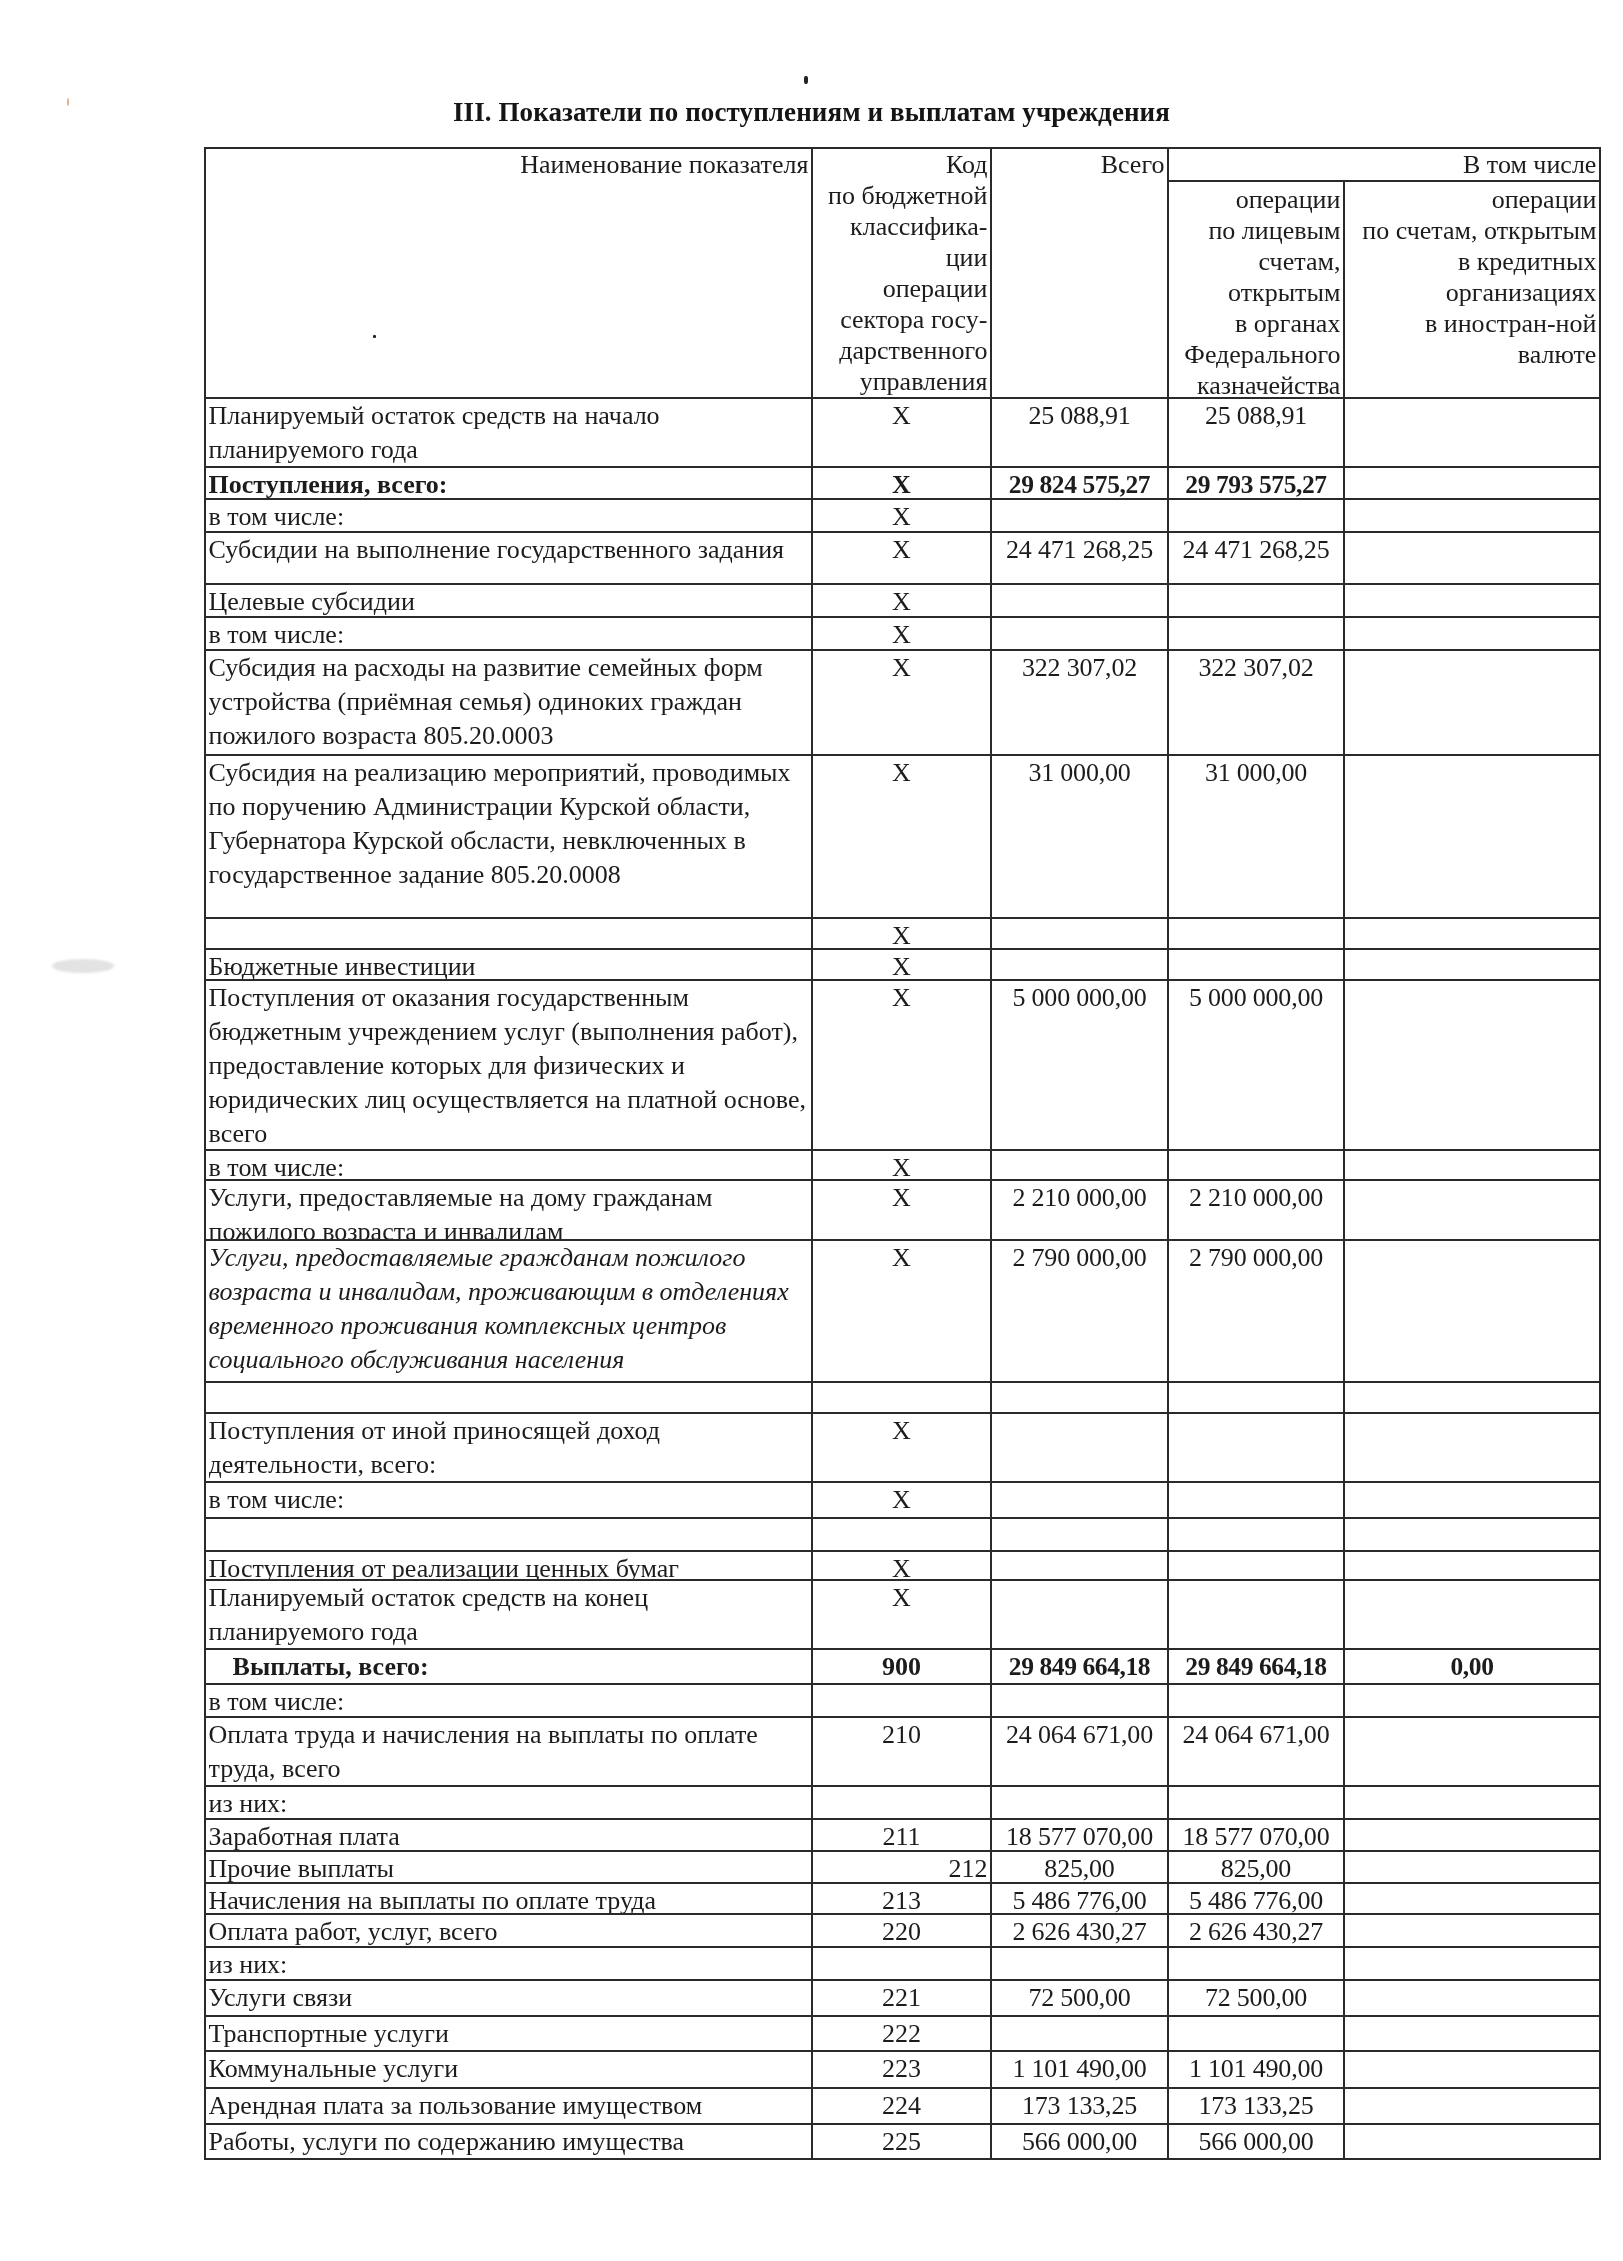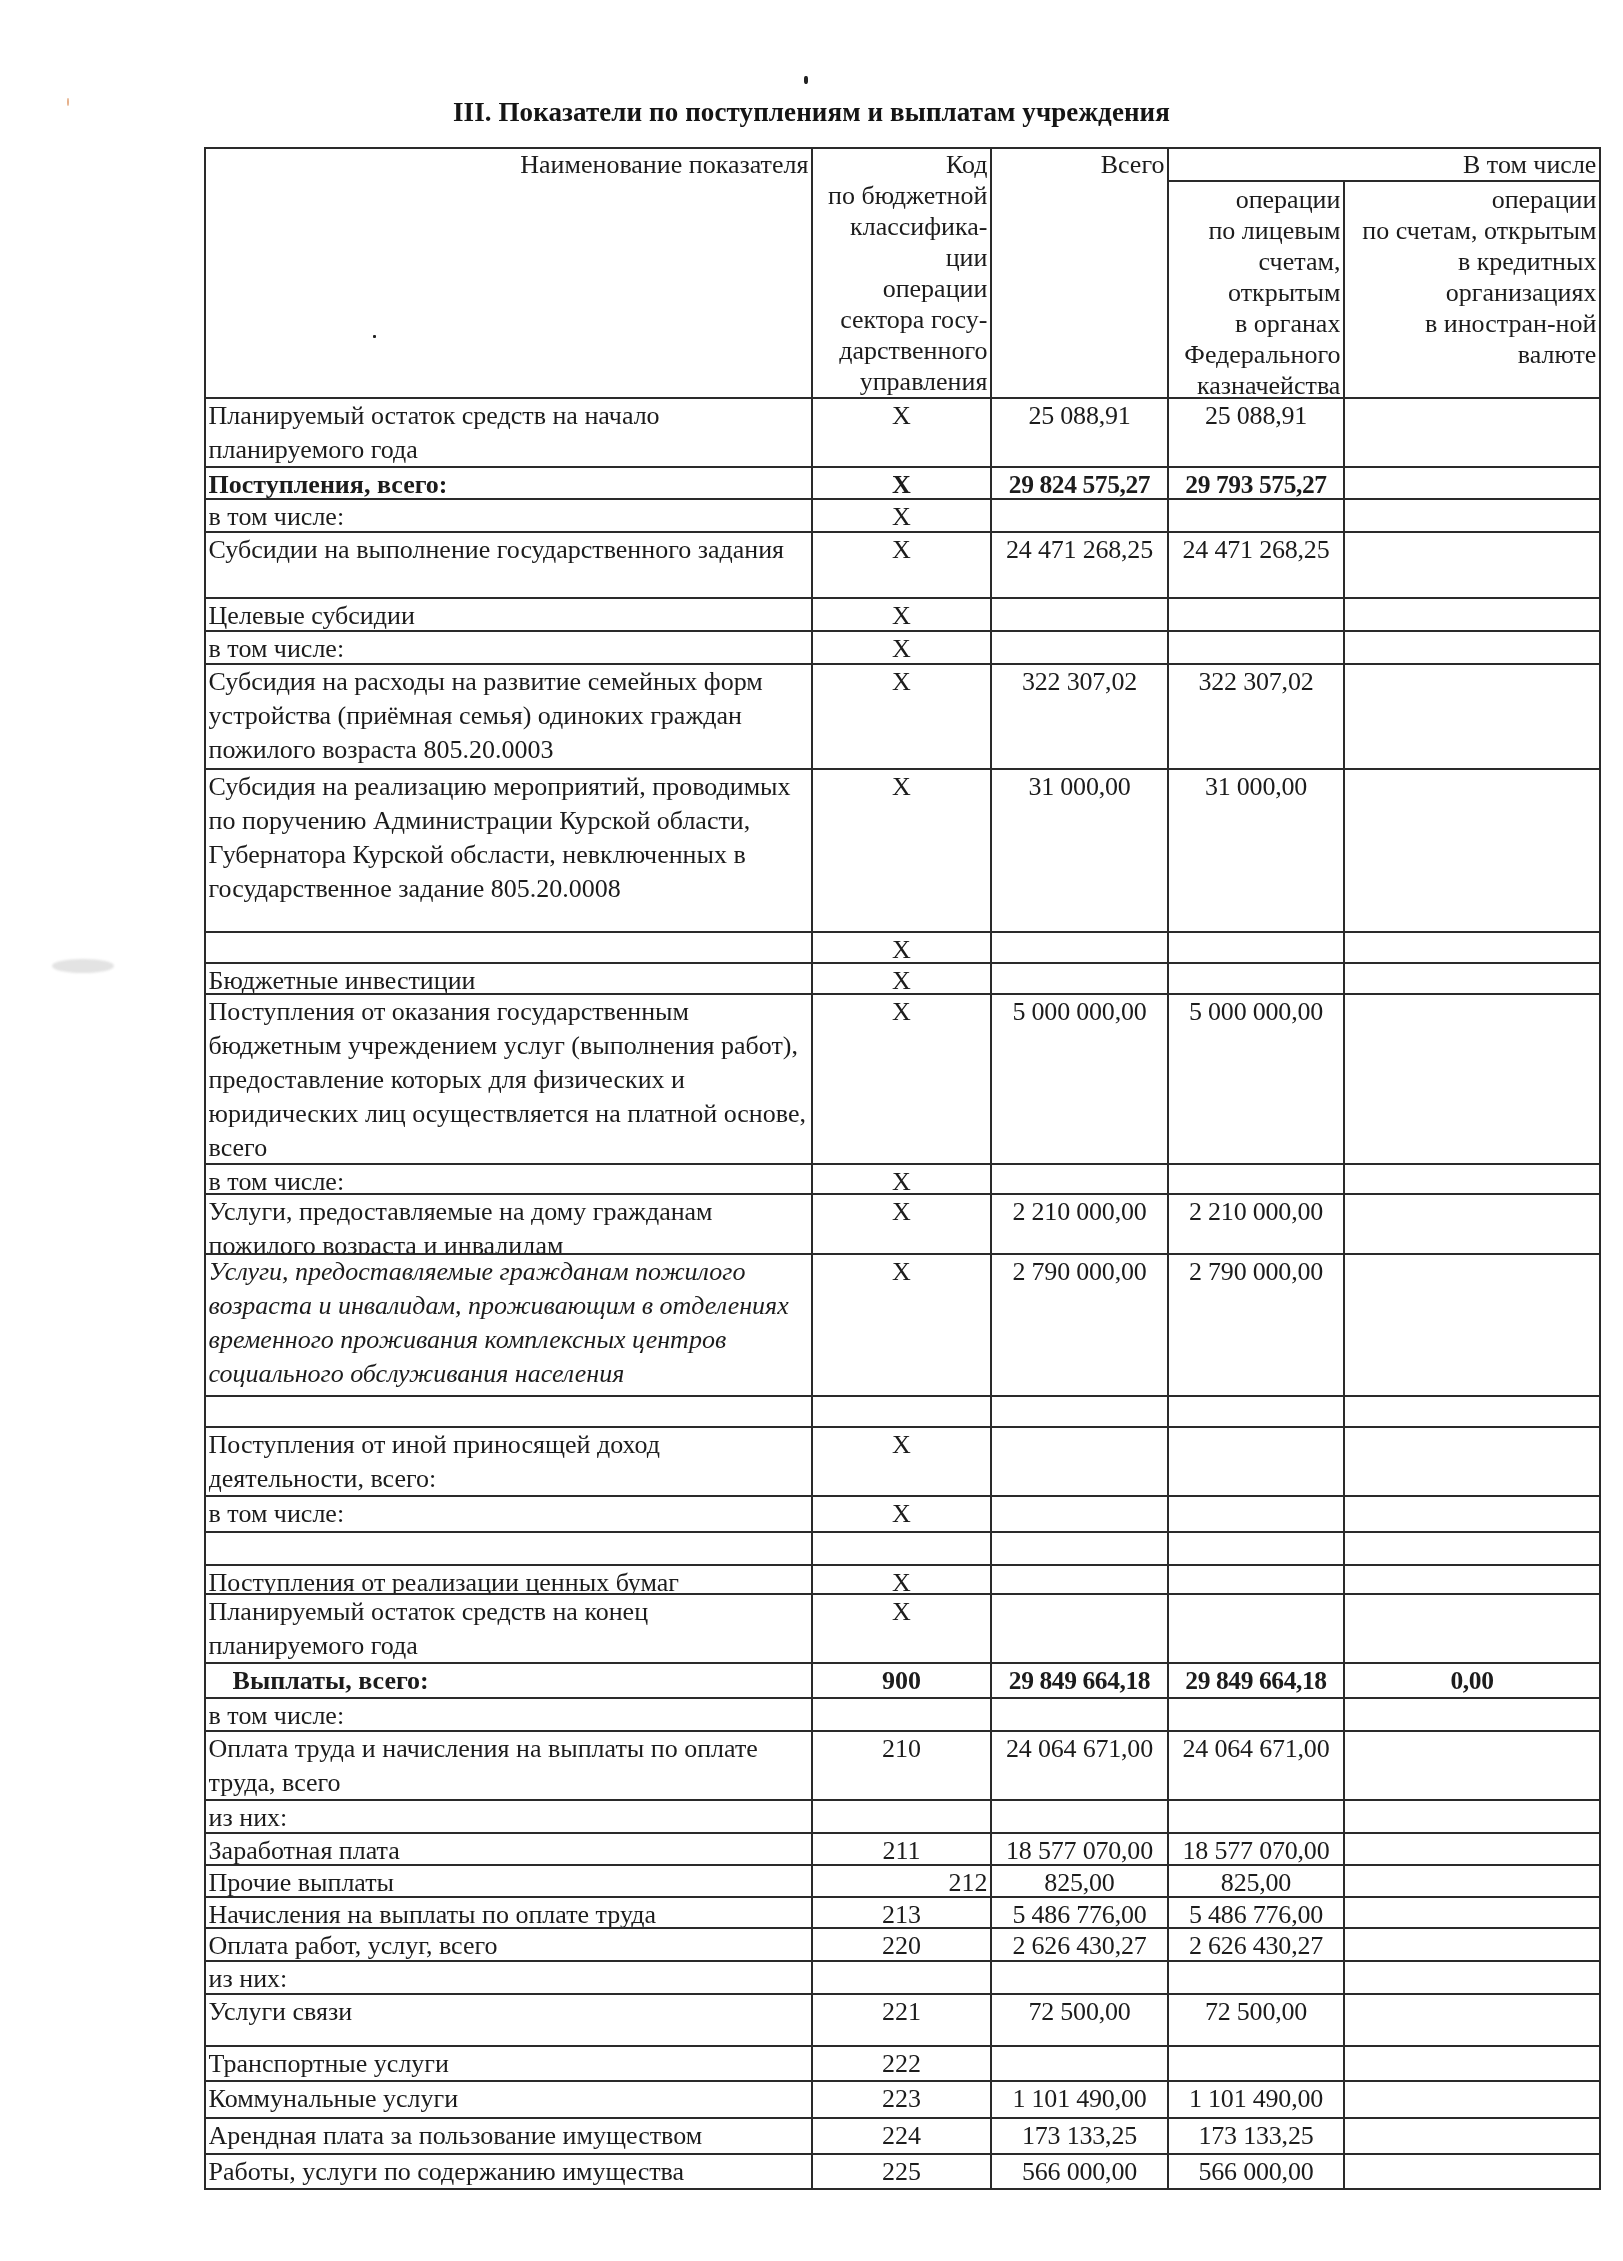--- a/index.html
+++ b/index.html
@@ -146,21 +146,21 @@
         <td class="num">
           <div class="clip" style="max-height: 31px;"></div>
         </td>
         <td class="num">
           <div class="clip" style="max-height: 31px;"></div>
         </td>
         <td class="num">
           <div class="clip" style="max-height: 31px;"></div>
         </td>
       </tr>
-      <tr style="height: 66px;">
+      <tr style="height: 52px;">
         <td class="name">
           <div class="clip" style="max-height: 66px;">Субсидии на выполнение государственного задания</div>
         </td>
         <td class="code">
           <div class="clip" style="max-height: 66px;">X</div>
         </td>
         <td class="num">
           <div class="clip" style="max-height: 66px;">24 471 268,25</div>
         </td>
         <td class="num">
@@ -588,21 +588,21 @@
         <td class="num">
           <div class="clip" style="max-height: 31px;"></div>
         </td>
         <td class="num">
           <div class="clip" style="max-height: 31px;"></div>
         </td>
         <td class="num">
           <div class="clip" style="max-height: 31px;"></div>
         </td>
       </tr>
-      <tr style="height: 52px;">
+      <tr style="height: 36px;">
         <td class="name">
           <div class="clip" style="max-height: 34px;">Услуги связи</div>
         </td>
         <td class="code">
           <div class="clip" style="max-height: 34px;">221</div>
         </td>
         <td class="num">
           <div class="clip" style="max-height: 34px;">72 500,00</div>
         </td>
         <td class="num">

